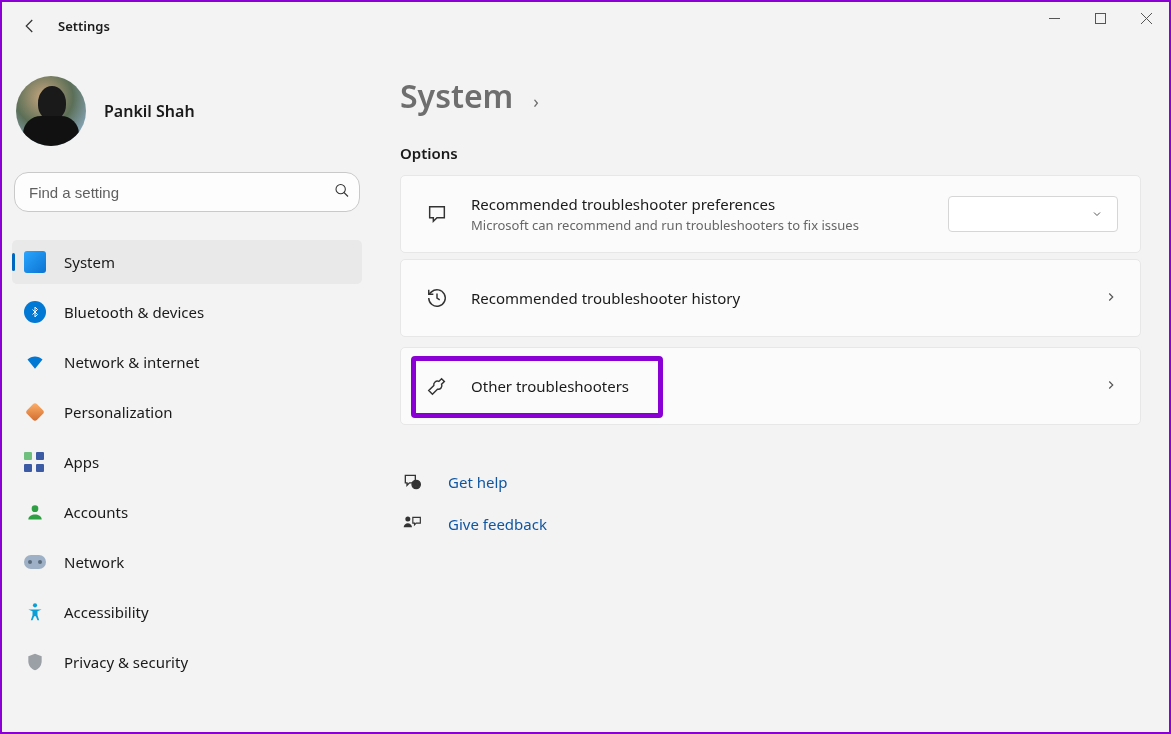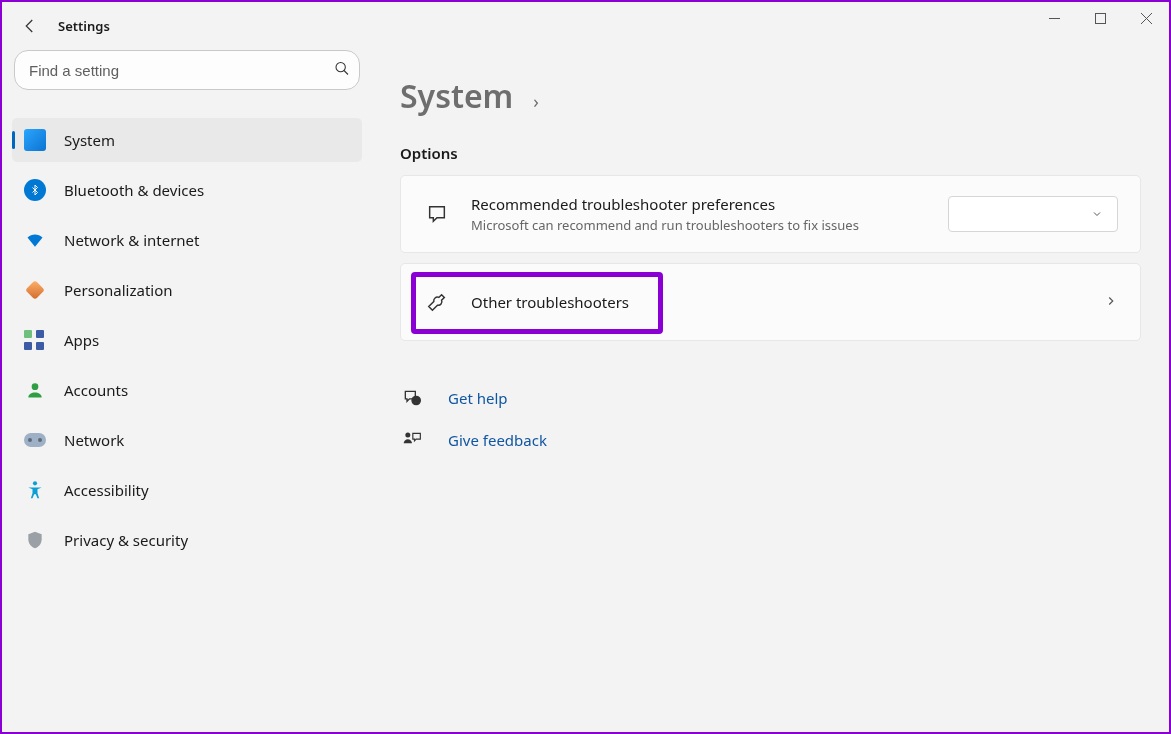--- a/index.html
+++ b/index.html
@@ -270,20 +270,26 @@
       <svg width="11" height="11">
           <line x1="0" y1="0" x2="11" y2="11" stroke="#555" stroke-width="1"></line>
           <line x1="11" y1="0" x2="0" y2="11" stroke="#555" stroke-width="1"></line>
         </svg>
     </button>
   </div>
 </div>
 
 <div class="container">
   <aside class="sidebar">
+    <div class="user-block">
+      <div class="avatar"></div>
+      <div>
+        <div class="user-name">Pankil Shah</div>
+      </div>
+    </div>
 
     <div class="search-wrap">
       <input class="search-input" placeholder="Find a setting" style="">
       <button class="search-icon-btn">
         <svg width="16" height="16" viewBox="0 0 24 24" fill="none" stroke="#333" stroke-width="1.6">
             <circle cx="10" cy="10" r="7"></circle>
             <line x1="15" y1="15" x2="21" y2="21"></line>
           </svg>
       </button>
     </div>
@@ -377,20 +383,37 @@
         <div class="card-title">Recommended troubleshooter preferences</div>
         <div class="card-sub">Microsoft can recommend and run troubleshooters to fix issues</div>
       </div>
       <div class="card-dropdown">
         <svg width="12" height="12" viewBox="0 0 24 24" fill="none" stroke="#555" stroke-width="2">
             <path d="M6 9l6 6 6-6"></path>
           </svg>
       </div>
     </div>
 
+    <div class="card">
+      <div class="card-icon">
+        <svg width="22" height="22" viewBox="0 0 24 24" fill="none" stroke="#333" stroke-width="1.6">
+            <path d="M3 12a9 9 0 1 0 3-6.7L3 8"></path>
+            <path d="M3 3v5h5"></path>
+            <path d="M12 7v5l3 2"></path>
+          </svg>
+      </div>
+      <div class="card-body">
+        <div class="card-title">Recommended troubleshooter history</div>
+      </div>
+      <div class="card-chevron">
+        <svg width="14" height="14" viewBox="0 0 24 24" fill="none" stroke="#555" stroke-width="2">
+            <path d="M9 6l6 6-6 6"></path>
+          </svg>
+      </div>
+    </div>
 
     <div class="card" style="margin-top:10px;">
       <div class="highlight-box"></div>
       <div class="card-icon">
         <svg width="22" height="22" viewBox="0 0 24 24" fill="none" stroke="#333" stroke-width="1.6">
             <path d="M14 7a4 4 0 0 0-5.5 4.5L3 17l4 4 5.5-5.5A4 4 0 0 0 17 10l3-3-3-3-3 3z"></path>
           </svg>
       </div>
       <div class="card-body">
         <div class="card-title">Other troubleshooters</div>

